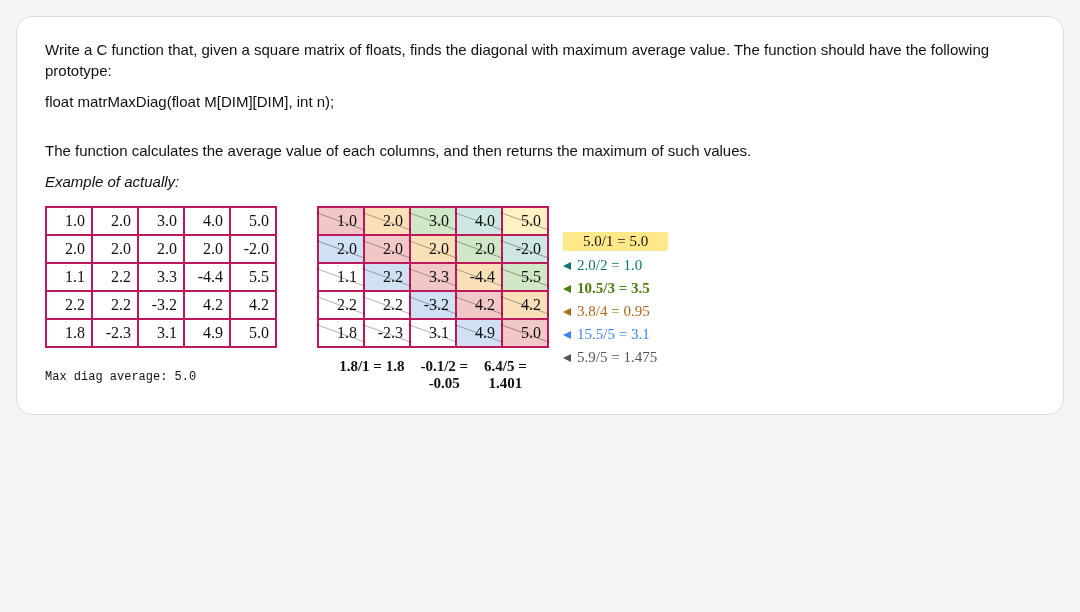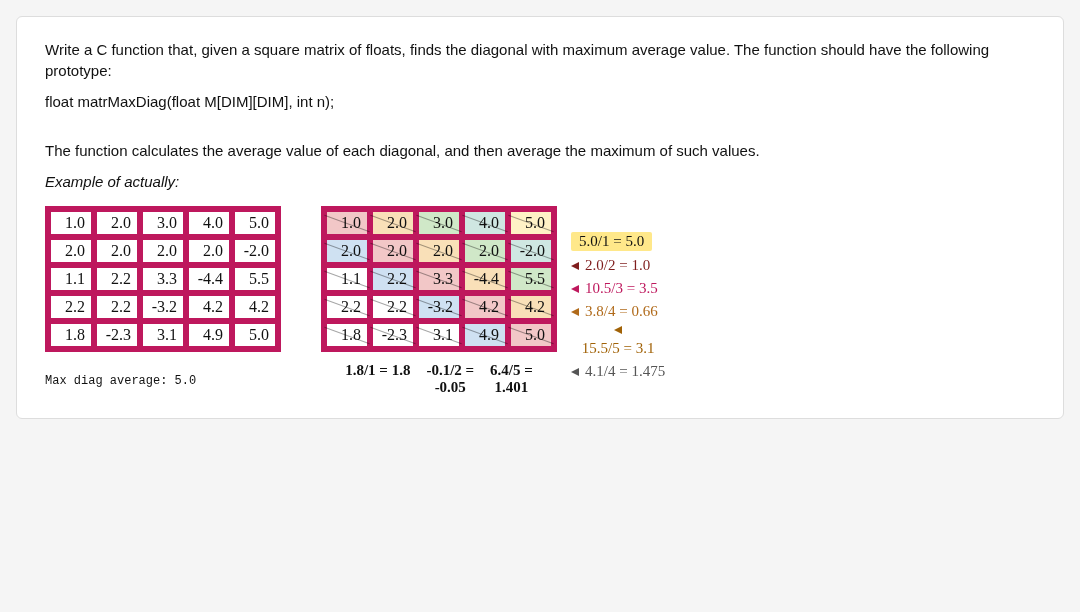--- a/index.html
+++ b/index.html
@@ -8,42 +8,42 @@
     padding: 16px;
     background: #f5f5f5;
     font-family: Arial, Helvetica, sans-serif;
     font-size: 15px;
     color: #111;
     width: 1080px;
   }
   .card {
     background: #fff;
     border: 1px solid #ddd;
-    border-radius: 6px;
+    border-radius: 16px;
     padding: 22px 28px;
   }
   .prose p { margin: 0 0 10px 0; line-height: 1.4; }
   .prose .proto { margin: 8px 0 28px 0; }
   .prose .italic { font-style: italic; }
   .example-row {
     display: flex;
     align-items: flex-start;
     gap: 40px;
     margin-top: 14px;
   }
   .left-col { flex: 0 0 auto; }
   .right-col { flex: 1 1 auto; display: flex; align-items: flex-start; gap: 14px; }
 
   table.matrix {
     border-collapse: collapse;
     font-family: "Times New Roman", Times, serif;
     font-size: 16px;
   }
   table.matrix td {
-    border: 6px solid #be185d;
+    border: 2px solid #be185d;
     width: 46px;
     height: 28px;
     text-align: right;
     padding: 2px 6px 2px 2px;
     position: relative;
   }
 
   
   .c-orange { background: #f9e0b8; }
   .c-green  { background: #d0e8c8; }
@@ -78,25 +78,25 @@
     font-size: 15px;
     margin-top: 26px;
   }
   .legend .row { display: flex; align-items: center; gap: 6px; white-space: nowrap; }
   .legend .arrow {
     width: 0; height: 0;
     border-top: 4px solid transparent;
     border-bottom: 4px solid transparent;
     border-right: 8px solid currentColor;
   }
-  .hl-yellow { background: #ffe88a; padding: 1px 8px; border-radius: 2px; }
-  .clr-teal  { color: #7f1d1d; }
-  .clr-green { color: #be185d; }
+  .hl-yellow { background: #ffe88a; padding: 1px 20px; border-radius: 2px; }
+  .clr-teal  { color: #0f766e; }
+  .clr-green { color: #4d7c0f; font-weight: bold; }
   .clr-orange{ color: #b06a1a; }
-  .clr-blue  { color: #a16207; flex-direction: column; }
+  .clr-blue  { color: #3b82f6; }
   .clr-gray  { color: #555; }
 
   .below-notes {
     font-family: "Times New Roman", Times, serif;
     font-size: 15px;
     margin-top: 10px;
     display: flex;
     gap: 16px;
     justify-content: center;
     font-weight: bold;
@@ -105,21 +105,21 @@
 
   .matrix-wrap { display: flex; flex-direction: column; align-items: center; }
 </style>
 </head>
 <body>
 
 <div class="card">
   <div class="prose">
     <p>Write a C function that, given a square matrix of floats, finds the diagonal with maximum average value. The function should have the following prototype:</p>
     <p class="proto">float matrMaxDiag(float M[DIM][DIM], int n);</p>
-    <p>The function calculates the average value of each diagonal, and then average the maximum of such values.</p>
+    <p>The function calculates the average value of each columns, and then returns the maximum of such values.</p>
     <p class="italic">Example of actually:</p>
   </div>
 
   <div class="example-row">
 
     <div class="left-col">
       <table class="matrix">
         <tbody>
             <tr>
           <td>1.0</td>
@@ -225,27 +225,27 @@
         <div class="row clr-teal">
           <span class="arrow"></span>
           <span>2.0/2 = 1.0</span>
         </div>
         <div class="row clr-green">
           <span class="arrow"></span>
           <span>10.5/3 = 3.5</span>
         </div>
         <div class="row clr-orange">
           <span class="arrow"></span>
-          <span>3.8/4 = 0.66</span>
+          <span>3.8/4 = 0.95</span>
         </div>
         <div class="row clr-blue">
           <span class="arrow"></span>
           <span>15.5/5 = 3.1</span>
         </div>
         <div class="row clr-gray">
           <span class="arrow"></span>
-          <span>4.1/4 = 1.475</span>
+          <span>5.9/5 = 1.475</span>
         </div>
       </div>
     </div>
 
   </div>
 </div>
 
 </body></html>

